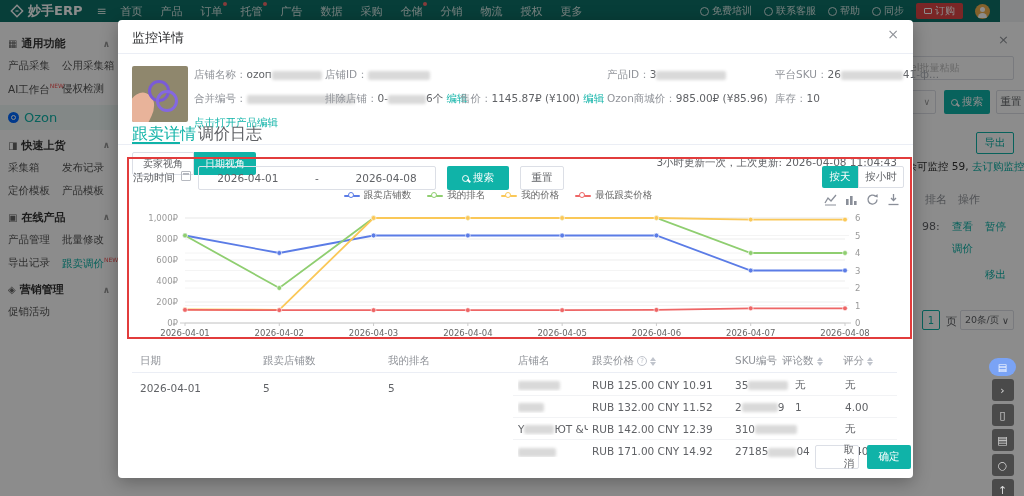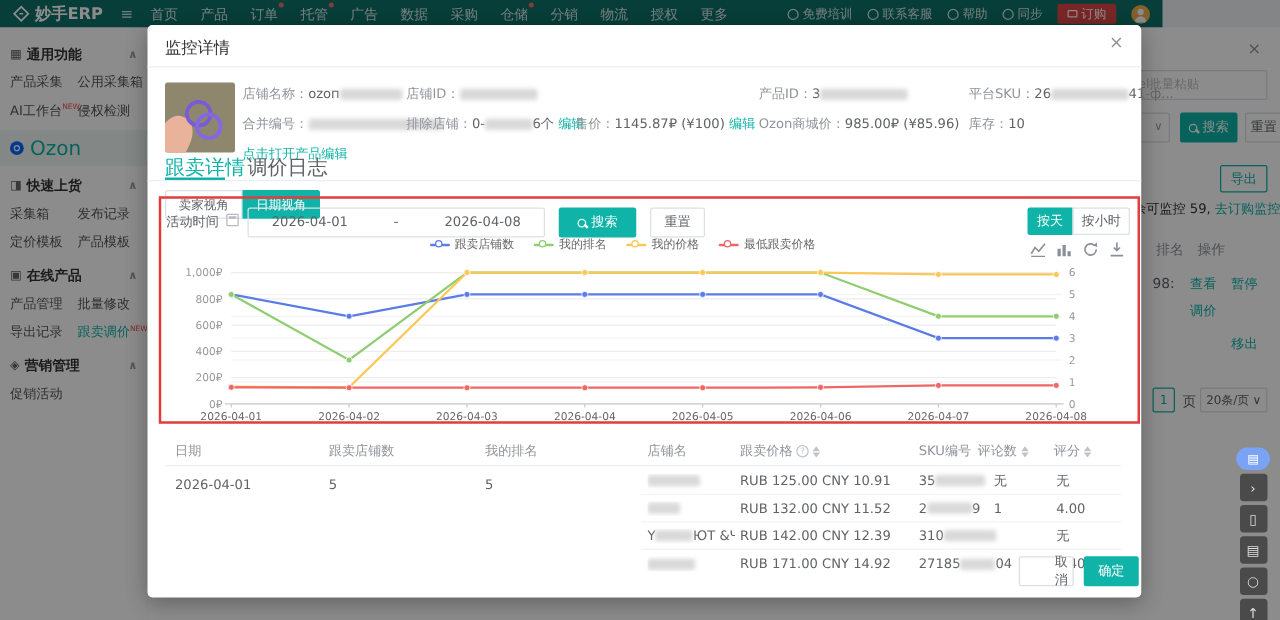--- a/index.html
+++ b/index.html
@@ -1,21 +1,21 @@
 <!DOCTYPE html>
 <html><head>
 <meta charset="utf-8">
 <style>
   * { margin:0; padding:0; box-sizing:border-box; }
   html,body { width:1024px; height:496px; }
   body { font-family:"DejaVu Sans","Liberation Sans",sans-serif; font-size:11px; color:#333; background:#f0f2f5; }
   #app { position:relative; width:1024px; height:496px; overflow:hidden; background:#f0f2f5; }
 
   
-  .topnav { position:absolute; left:0; top:0; width:930px; height:22px; background:#0e7169; display:flex; align-items:center; padding:0 10px; z-index:1; }
+  .topnav { position:absolute; left:0; top:0; width:1000px; height:22px; background:#0e7169; display:flex; align-items:center; padding:0 10px; z-index:1; }
   .brand { display:flex; align-items:center; gap:4px; color:#fff; font-weight:bold; font-size:13px; margin-right:14px; }
   .brand svg { display:block; }
   .nav-burger { color:#cfe5e1; font-size:12px; margin-right:14px; }
   .nav-menu { display:flex; gap:18px; }
   .nav-item { color:#d7ebe7; font-size:11px; position:relative; cursor:pointer; white-space:nowrap; }
   .nav-item .dot { position:absolute; right:-5px; top:-2px; width:4px; height:4px; border-radius:50%; background:#f56c6c; }
   .nav-right { margin-left:auto; display:flex; align-items:center; gap:12px; }
   .nav-right .nv { color:#d7ebe7; font-size:10px; display:flex; align-items:center; gap:3px; white-space:nowrap; }
   .nv-ic { width:9px; height:9px; border:1px solid #d7ebe7; border-radius:50%; display:inline-block; }
   .order-btn { background:#df4646; color:#fff; font-size:10px; border:none; border-radius:2px; height:16px; padding:0 8px; display:flex; align-items:center; gap:3px; cursor:pointer; }
@@ -29,21 +29,21 @@
   .sec-title { display:flex; align-items:center; gap:4px; font-size:11px; color:#333; font-weight:bold; padding:6px 8px; }
   .sec-title .sic { color:#666; font-size:10px; }
   .sec-title .caret { margin-left:auto; color:#999; font-size:9px; }
   .si-grid { display:grid; grid-template-columns:54px 1fr; row-gap:9px; padding:2px 0 6px 8px; }
   .si { font-size:10.5px; color:#555; cursor:pointer; white-space:nowrap; }
   .si.active { color:#10b3a8; }
   .badge-new { font-size:6px; color:#f24f4f; vertical-align:super; }
   .ozon-item { display:flex; align-items:center; gap:5px; background:#eef8f6; padding:5px 8px; margin:2px 0; }
   .ozon-ic { width:11px; height:11px; border-radius:50%; background:#0069ff; position:relative; }
   .ozon-ic::after { content:""; position:absolute; inset:3px; border-radius:50%; border:1.5px solid #fff; }
-  .ozon-label { color:#10b3a8; font-size:16px; }
+  .ozon-label { color:#10b3a8; font-size:13px; }
 
   
   .bg-area { position:absolute; left:118px; top:22px; width:906px; height:474px; background:#fff; z-index:1; }
   .bgp { position:absolute; z-index:2; }
   .bg-close { left:998px; top:32px; font-size:13px; color:#909399; }
   .bg-input { left:886px; top:56px; width:128px; height:24px; border:1px solid #dcdfe6; border-radius:2px; color:#bfbfbf; font-size:10px; line-height:22px; padding:0 6px; overflow:hidden; white-space:nowrap; background:#fff; }
   .bg-select { left:886px; top:90px; width:50px; height:24px; border:1px solid #dcdfe6; border-radius:2px; background:#fff; color:#999; font-size:9px; display:flex; align-items:center; justify-content:flex-end; padding:0 5px; }
   .btn-teal { background:#10b3a8; color:#fff; border:none; border-radius:2px; font-size:10.5px; display:inline-flex; align-items:center; justify-content:center; gap:4px; cursor:pointer; }
   .btn-plain { background:#fff; color:#606266; border:1px solid #dcdfe6; border-radius:2px; font-size:10.5px; display:inline-flex; align-items:center; justify-content:center; cursor:pointer; }
   .bg-search { left:944px; top:90px; width:46px; height:24px; }
@@ -294,20 +294,21 @@
     <div class="kv" style="left:657px;top:48px;"><span class="k">平台SKU：</span><span class="v">26</span><span class="rd" style="width:62px;"></span><span class="v">41-ф...</span></div>
     <div class="kv" style="left:657px;top:72px;"><span class="k">库存：</span><span class="v">10</span></div>
 
     <span class="m-tab on" style="left:14px;">跟卖详情</span>
     <span class="m-tab off" style="left:80px;">调价日志</span>
     <div class="m-tab-underline"></div>
     <div class="m-tabline"></div>
 
     <span class="vtab off" style="left:14px;">卖家视角</span>
     <span class="vtab on" style="left:76px;">日期视角</span>
+    <span class="upd-info">3小时更新一次，上次更新: 2026-04-08 11:04:43</span>
 
     <span class="f-label">活动时间</span>
     <span class="cal-ic"></span>
     <div class="date-input">
       <span>2026-04-01</span>
       <span>-</span>
       <span>2026-04-08</span>
     </div>
     <button class="btn-teal m-search">
         <i class="lens"></i>

